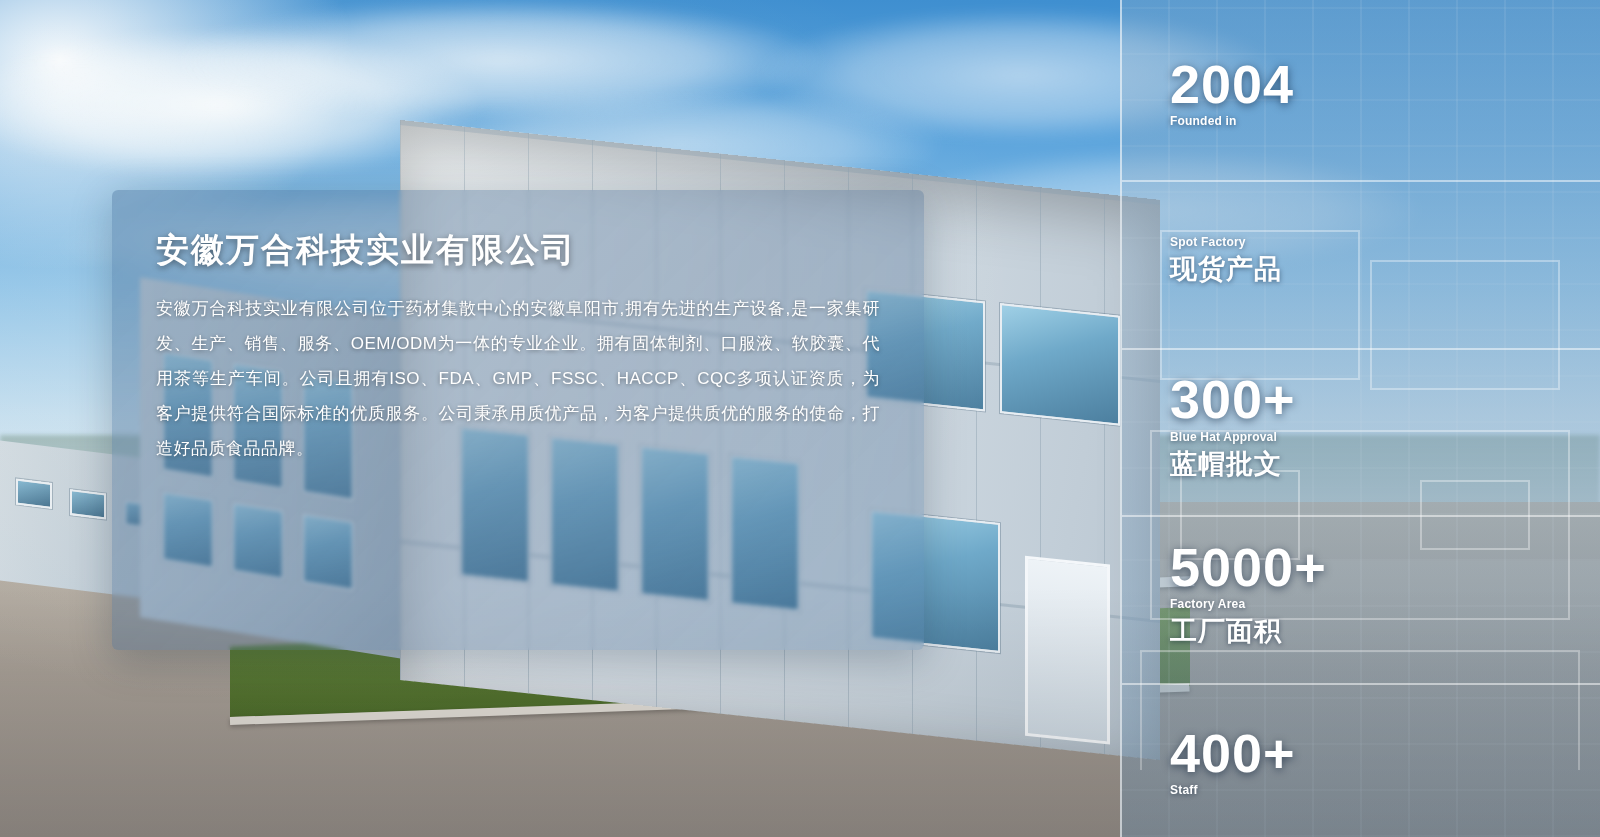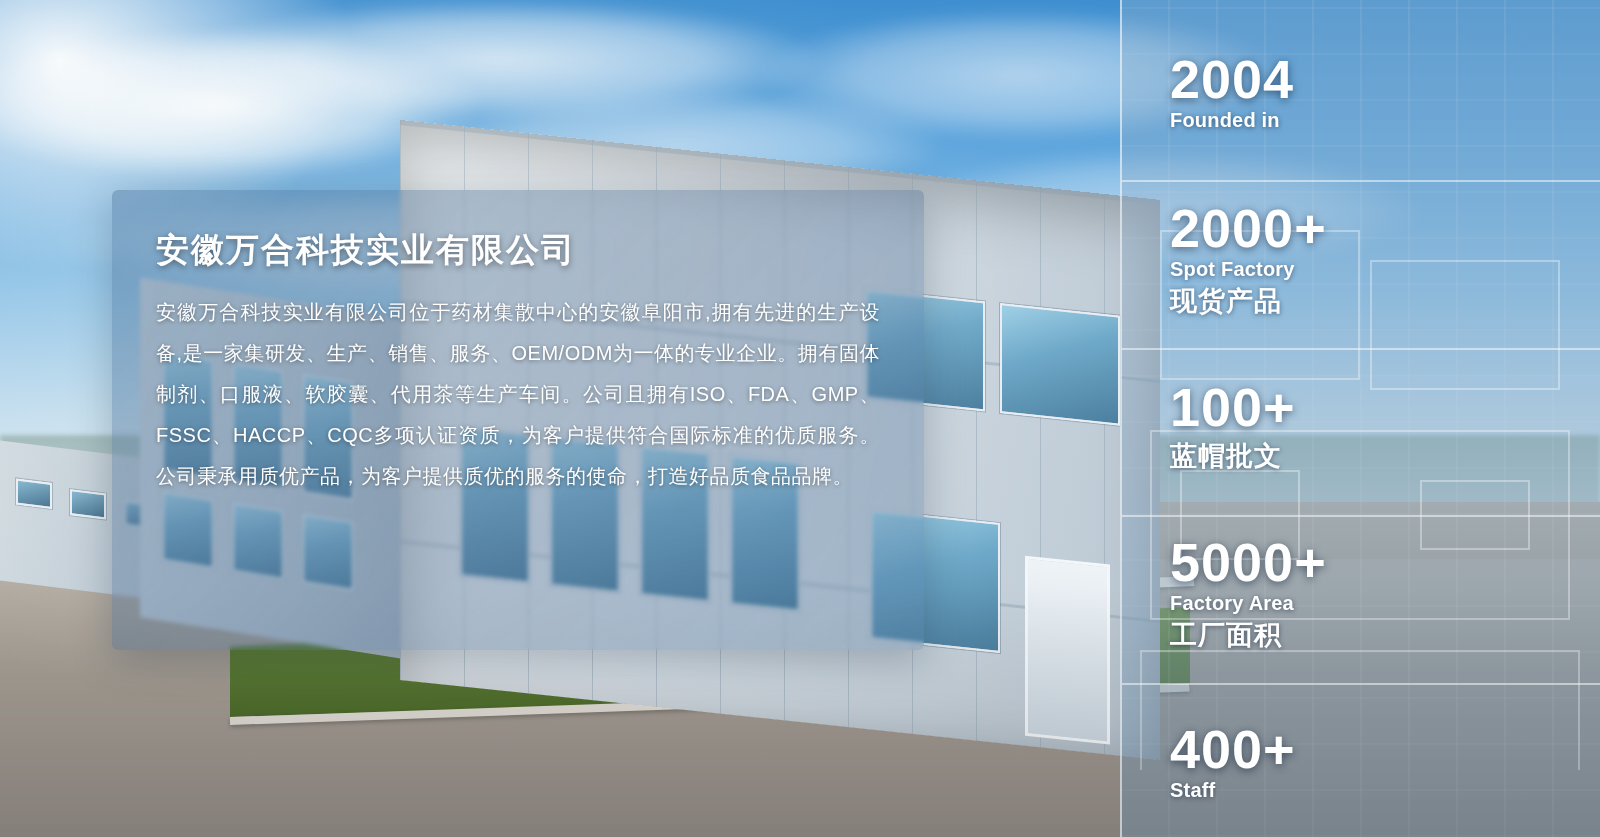--- a/index.html
+++ b/index.html
@@ -128,21 +128,21 @@
     color:#ffffff;
     font-size:33px;
     font-weight:bold;
     letter-spacing:2px;
     line-height:1.1;
     text-shadow:0 2px 6px rgba(0,0,0,.45);
     margin-bottom:24px;
   }
   #info-card .body {
     color:#ffffff;
-    font-size:20px;
+    font-size:17px;
     line-height:2.05;
     letter-spacing:.5px;
     text-shadow:0 1px 4px rgba(0,0,0,.45);
     text-align:justify;
   }
 
   
   #stats {
     position:absolute; right:0; top:0; width:480px; height:837px;
     display:flex; flex-direction:column;
@@ -160,21 +160,21 @@
     content:"";
     position:absolute; left:0; right:0; top:0; height:2px;
     background:rgba(255,255,255,.5);
   }
   .stat .num {
     font-size:54px; font-weight:bold; line-height:1.02;
     letter-spacing:1px;
     text-shadow:0 2px 8px rgba(0,20,45,.55);
   }
   .stat .en {
-    font-size:20px; font-weight:bold; margin-top:2px;
+    font-size:12px; font-weight:bold; margin-top:2px;
     letter-spacing:.2px;
     text-shadow:0 1px 5px rgba(0,20,45,.55);
   }
   .stat .cn {
     font-size:27px; font-weight:bold; margin-top:2px;
     letter-spacing:1px;
     text-shadow:0 1px 5px rgba(0,20,45,.55);
   }
 </style>
 </head>
@@ -251,27 +251,27 @@
 </div>
 
 <div id="stats">
 
   <div class="stat">
     <div class="num">2004</div>
     <div class="en">Founded in</div>
   </div>
 
   <div class="stat">
-    <div class="num">2000+</div>
     <div class="en">Spot Factory</div>
     <div class="cn">现货产品</div>
   </div>
 
   <div class="stat">
-    <div class="num">100+</div>
+    <div class="num">300+</div>
+    <div class="en">Blue Hat Approval</div>
     <div class="cn">蓝帽批文</div>
   </div>
 
   <div class="stat">
     <div class="num">5000+</div>
     <div class="en">Factory Area</div>
     <div class="cn">工厂面积</div>
   </div>
 
   <div class="stat">

